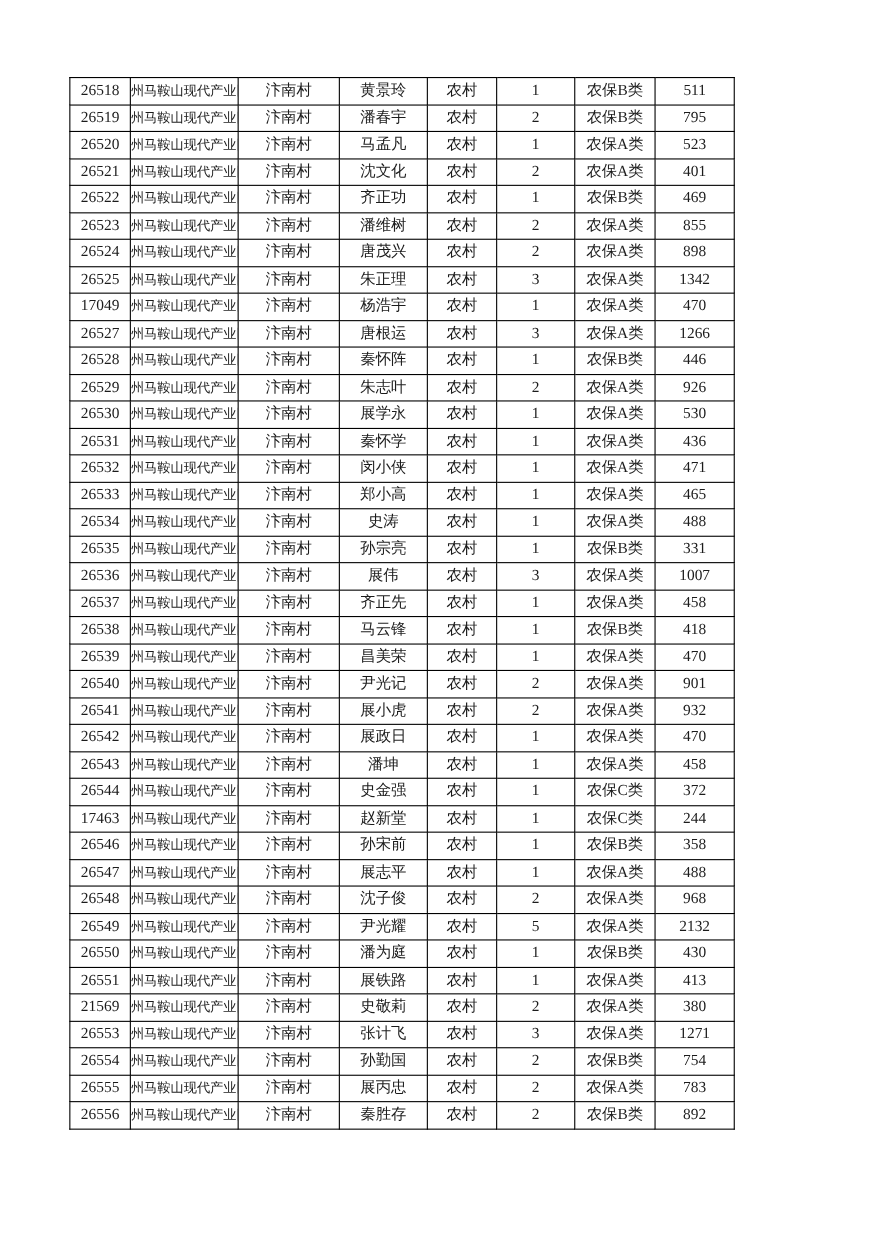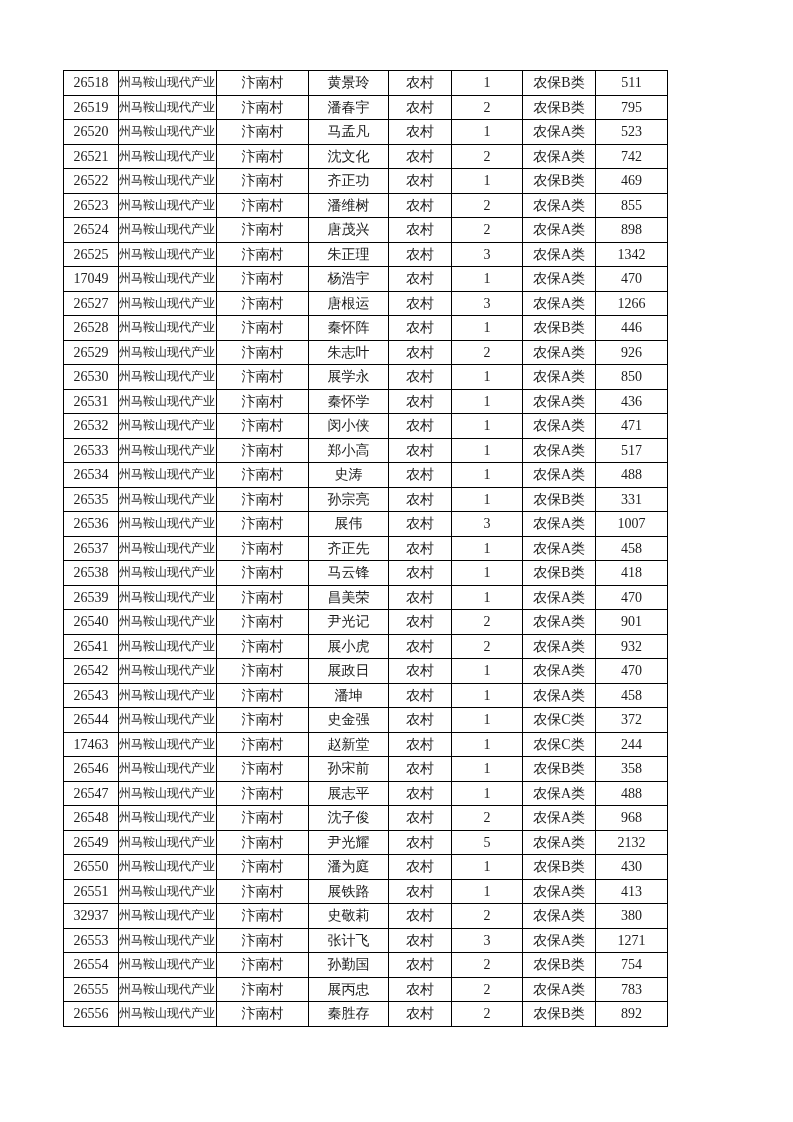--- a/index.html
+++ b/index.html
@@ -163,21 +163,21 @@
           <td class="c4">
             <span class="cell">农村</span>
           </td>
           <td class="c5">
             <span class="cell">2</span>
           </td>
           <td class="c6">
             <span class="cell">农保A类</span>
           </td>
           <td class="c7">
-            <span class="cell">742</span>
+            <span class="cell">401</span>
           </td>
         </tr>
         <tr>
           <td class="c0">
             <span class="cell">26522</span>
           </td>
           <td class="c1">
             <span class="cell">州马鞍山现代产业园</span>
           </td>
           <td class="c2">
@@ -397,21 +397,21 @@
           <td class="c4">
             <span class="cell">农村</span>
           </td>
           <td class="c5">
             <span class="cell">1</span>
           </td>
           <td class="c6">
             <span class="cell">农保A类</span>
           </td>
           <td class="c7">
-            <span class="cell">850</span>
+            <span class="cell">530</span>
           </td>
         </tr>
         <tr>
           <td class="c0">
             <span class="cell">26531</span>
           </td>
           <td class="c1">
             <span class="cell">州马鞍山现代产业园</span>
           </td>
           <td class="c2">
@@ -475,21 +475,21 @@
           <td class="c4">
             <span class="cell">农村</span>
           </td>
           <td class="c5">
             <span class="cell">1</span>
           </td>
           <td class="c6">
             <span class="cell">农保A类</span>
           </td>
           <td class="c7">
-            <span class="cell">517</span>
+            <span class="cell">465</span>
           </td>
         </tr>
         <tr>
           <td class="c0">
             <span class="cell">26534</span>
           </td>
           <td class="c1">
             <span class="cell">州马鞍山现代产业园</span>
           </td>
           <td class="c2">
@@ -948,21 +948,21 @@
           </td>
           <td class="c6">
             <span class="cell">农保A类</span>
           </td>
           <td class="c7">
             <span class="cell">413</span>
           </td>
         </tr>
         <tr>
           <td class="c0">
-            <span class="cell">32937</span>
+            <span class="cell">21569</span>
           </td>
           <td class="c1">
             <span class="cell">州马鞍山现代产业园</span>
           </td>
           <td class="c2">
             <span class="cell">汴南村</span>
           </td>
           <td class="c3">
             <span class="cell">史敬莉</span>
           </td>

